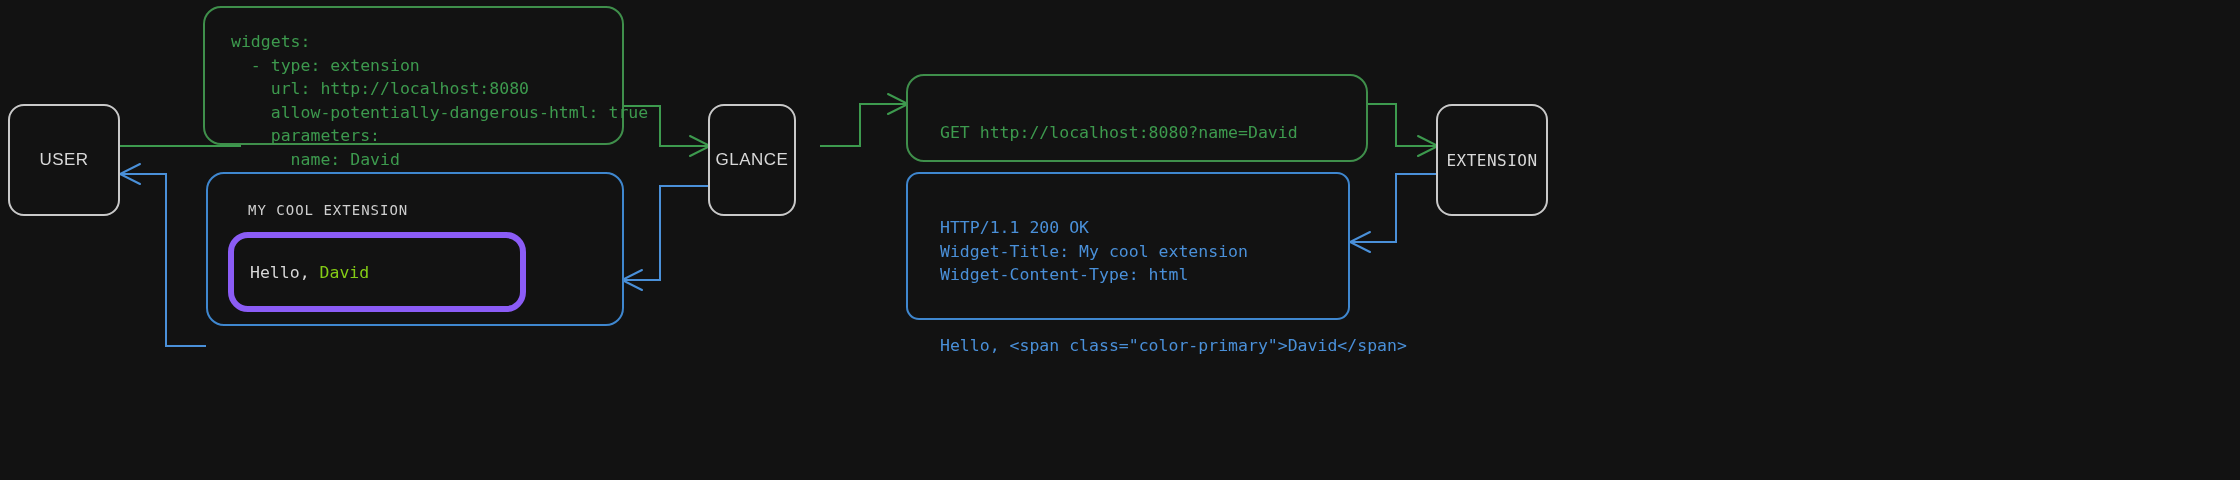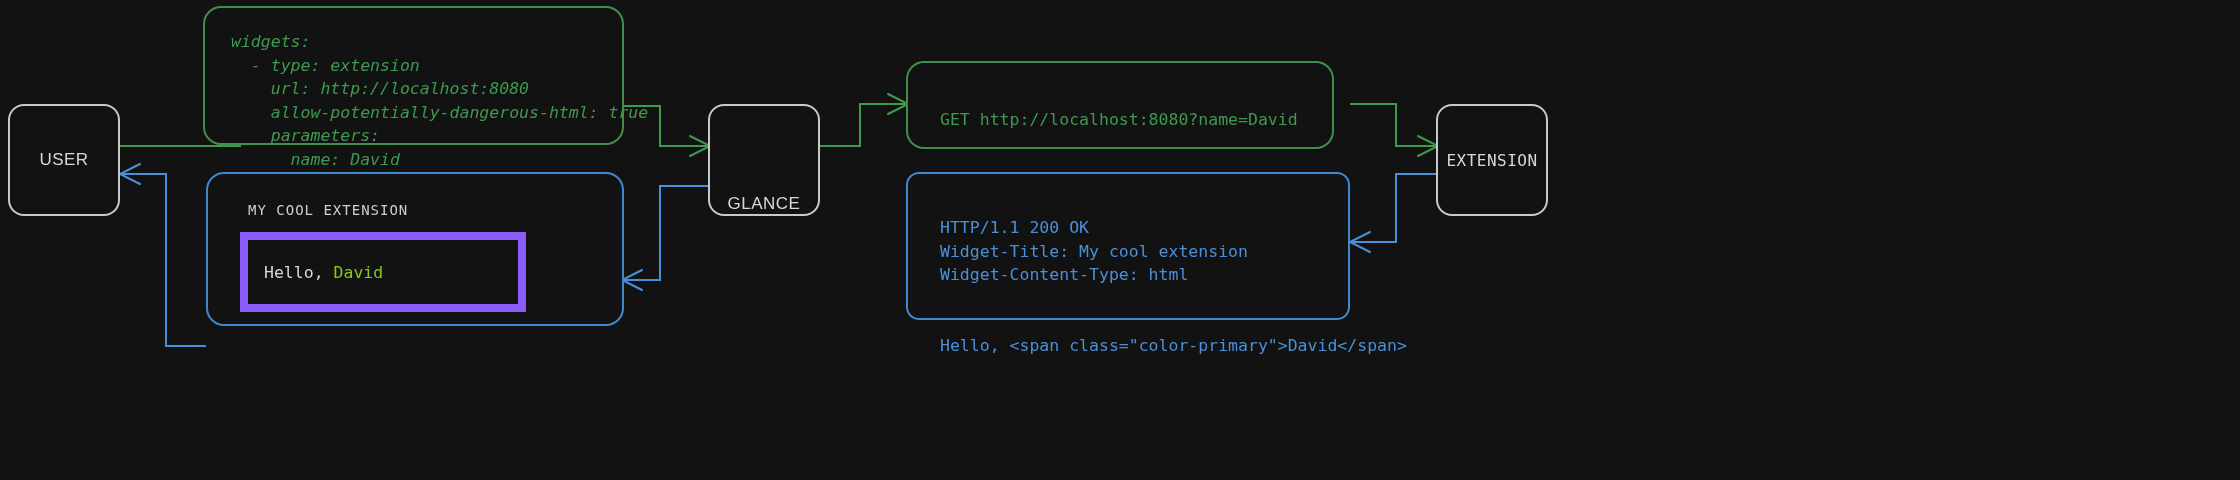--- a/index.html
+++ b/index.html
@@ -76,27 +76,27 @@
     left: 40px;
     top: 28px;
     font-family: "DejaVu Sans Mono", monospace;
     font-size: 14px;
     letter-spacing: 1px;
     color: #cfcfcf;
     white-space: pre;
   }
   .widget-body {
     position: absolute;
-    left: 32px;
+    left: 20px;
     top: 58px;
     right: 96px;
     height: 80px;
     box-sizing: border-box;
-    border: 8px solid #8b5cf6;
-    border-radius: 0;
+    border: 6px solid #8b5cf6;
+    border-radius: 20px;
     background: #121212;
     display: flex;
     align-items: center;
     padding-left: 16px;
   }
   .widget-hello {
     font-family: "DejaVu Sans Mono", monospace;
     font-size: 16.5px;
     color: #d8d8d8;
     white-space: pre;
@@ -148,38 +148,38 @@
     <g stroke="#4a90d9" stroke-width="2" fill="none">
       <path d="M 206 346 L 166 346 L 166 174 L 122 174"></path>
       <polyline points="140,164 120,174 140,184" stroke-linecap="round"></polyline>
     </g>
   </svg>
 
   <div class="node" style="left:8px; top:104px; width:112px; height:112px;align-items:center;">
     <span class="node-label-sans">USER</span>
   </div>
 
-  <div class="node" style="left:708px; top:104px; width:112px; height:112px;align-items:flex-end;">
+  <div class="node" style="left:708px; top:104px; width:88px; height:112px;">
     <span class="node-label-sans">GLANCE</span>
   </div>
 
   <div class="node" style="left:1436px; top:104px; width:112px; height:112px;">
     <span class="node-label-mono">EXTENSION</span>
   </div>
 
-  <div class="codebox green" style="left:203px; top:6px; width:421px; height:139px;font-style:italic;">
+  <div class="codebox green" style="left:203px; top:6px; width:421px; height:139px;">
     <pre class="code green yaml-text">widgets:
   - type: extension
     url: http://localhost:8080
     allow-potentially-dangerous-html: true
     parameters:
       name: David</pre>
   </div>
 
-  <div class="codebox green" style="left:906px; top:61px; width:428px; height:88px;text-align:center;">
+  <div class="codebox green" style="left:906px; top:74px; width:462px; height:88px;text-align:center;">
     <pre class="code green get-text">GET http://localhost:8080?name=David</pre>
   </div>
 
   <div class="codebox blue" style="left:906px; top:172px; width:444px; height:148px;border-radius:13px;">
     <pre class="code blue resp-text">HTTP/1.1 200 OK
 Widget-Title: My cool extension
 Widget-Content-Type: html</pre>
     <pre class="code blue" style="position:absolute; left:32px; top:112px;margin-top:48px;">Hello, &lt;span class="color-primary"&gt;David&lt;/span&gt;</pre>
   </div>
 

